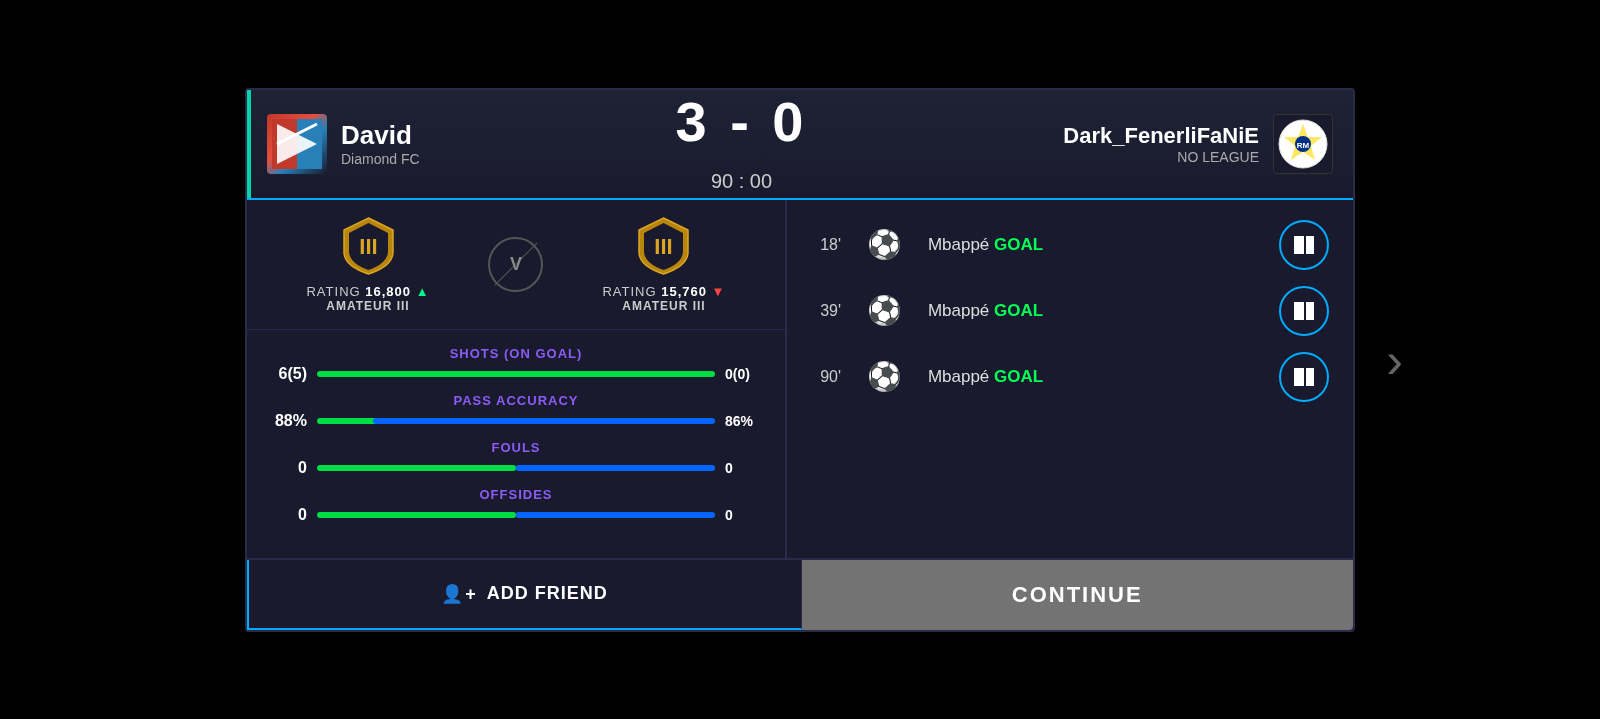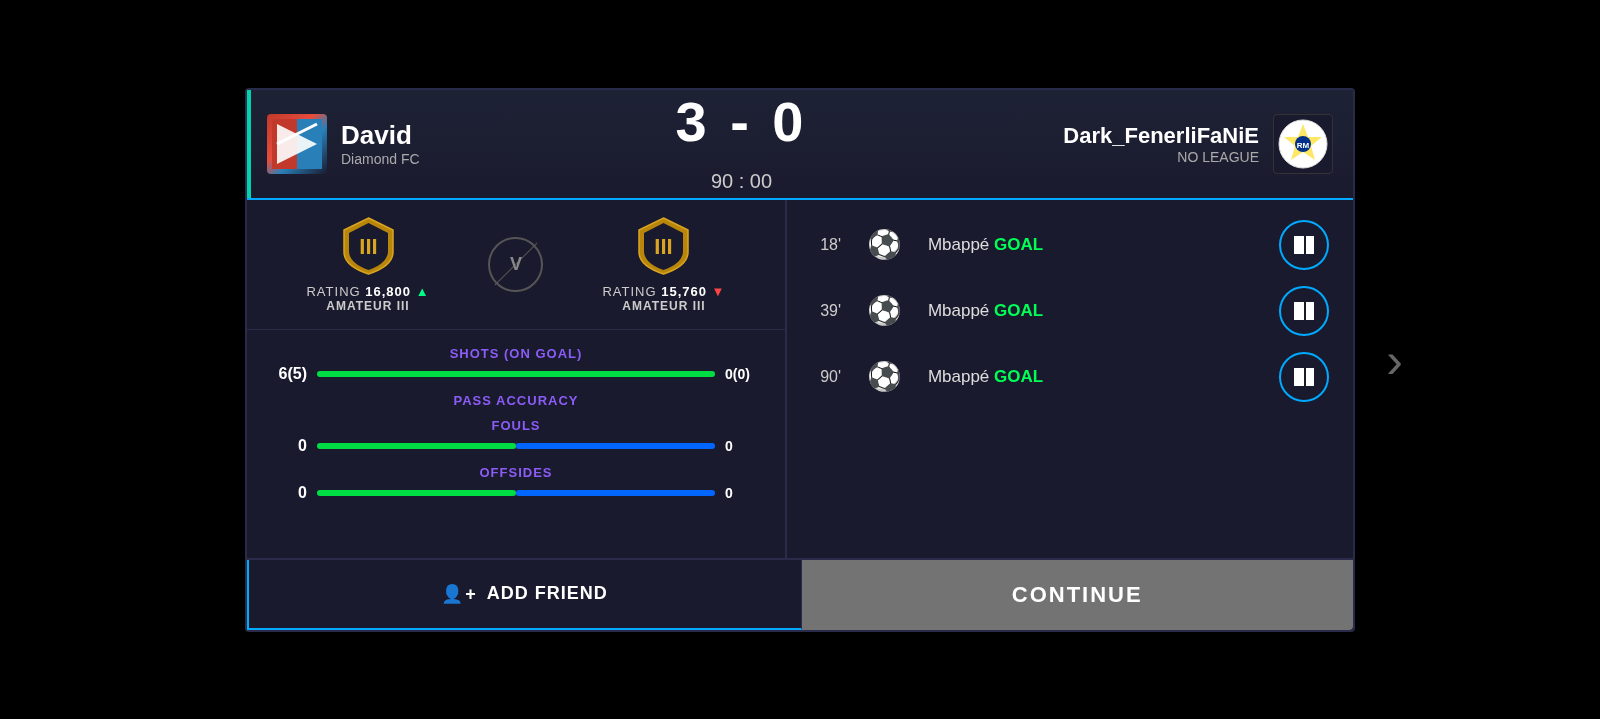--- a/index.html
+++ b/index.html
@@ -490,20 +490,28 @@
             <div class="bar-container">
               <div class="bar-green" style="width:100%"></div>
             </div>
             <span class="stat-right-val">0(0)</span>
           </div>
         </div>
 
 
         <div class="stat-row">
           <div class="stat-label">PASS ACCURACY</div>
+          <div class="stat-values">
+            <span class="stat-left-val">88%</span>
+            <div class="bar-container">
+              <div class="bar-green" style="width:88%"></div>
+              <div class="bar-blue" style="width:86%"></div>
+            </div>
+            <span class="stat-right-val">86%</span>
+          </div>
         </div>
 
         <div class="stat-row">
           <div class="stat-label">FOULS</div>
           <div class="stat-values">
             <span class="stat-left-val">0</span>
             <div class="bar-container">
               <div class="bar-green" style="width:50%"></div>
               <div class="bar-blue" style="width:50%"></div>
             </div>

